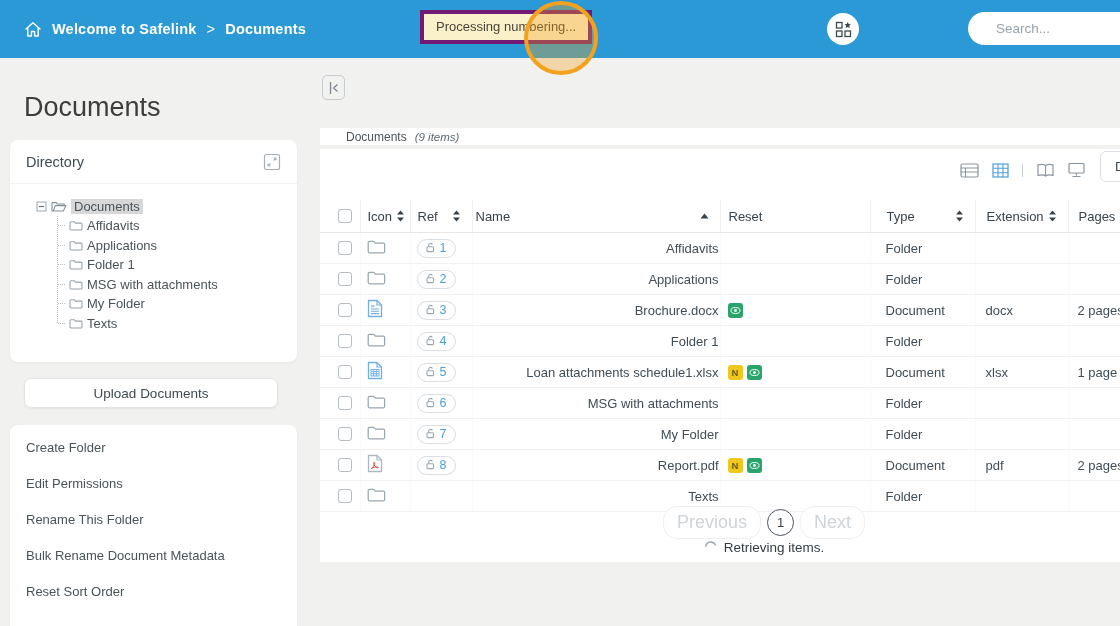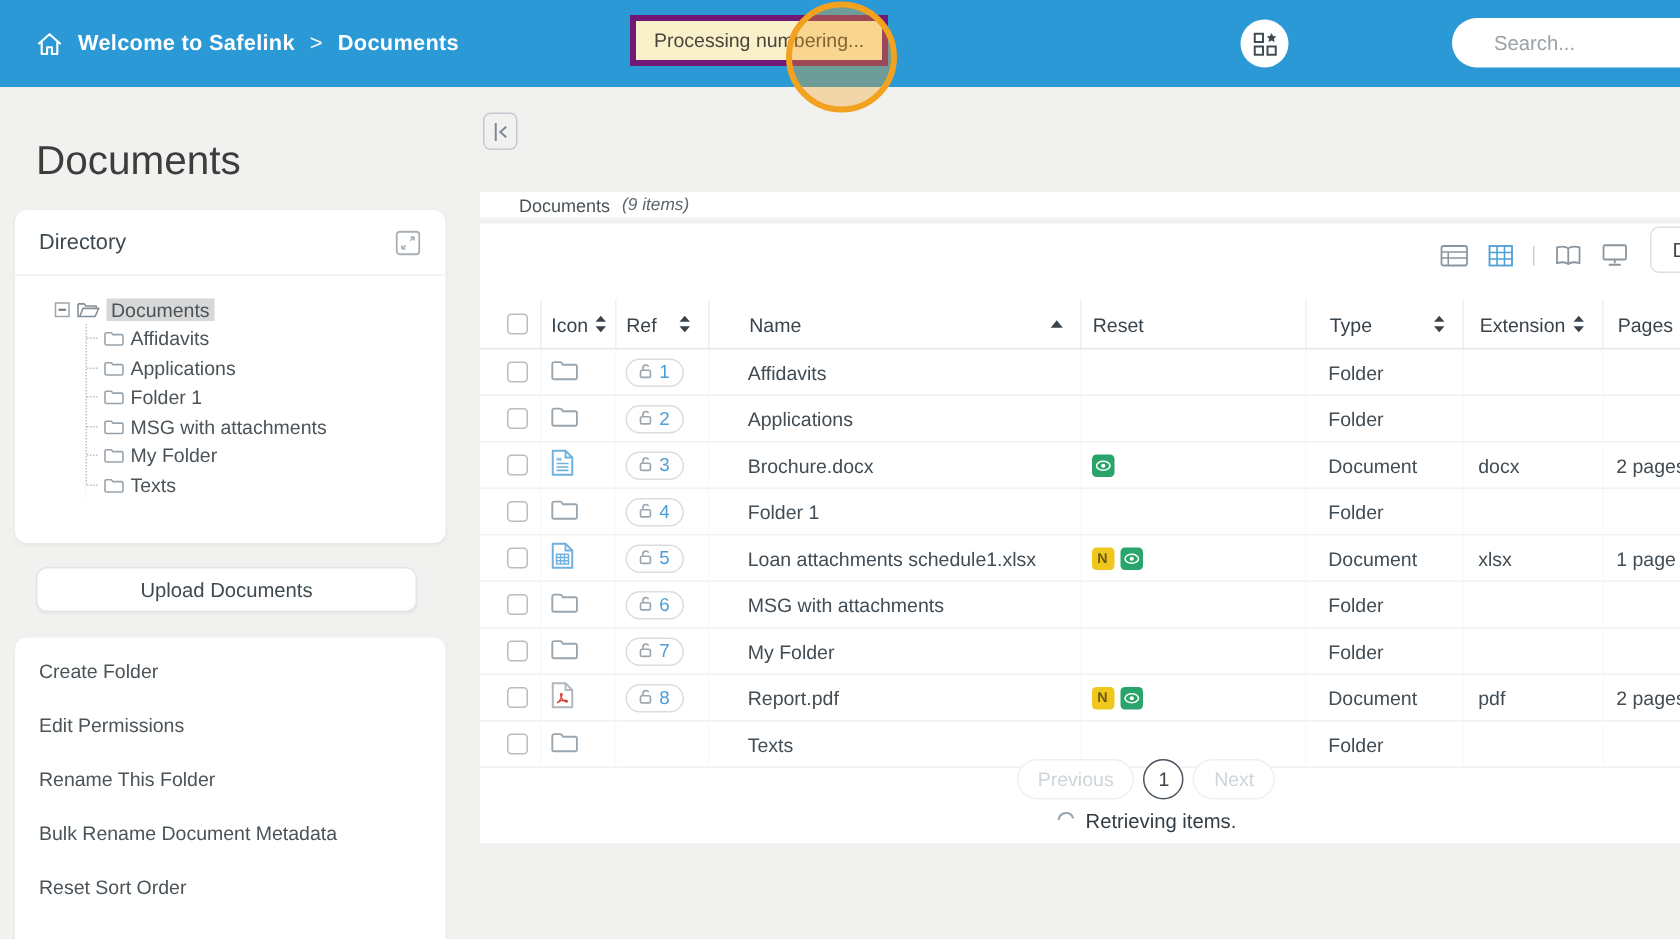--- a/index.html
+++ b/index.html
@@ -63,35 +63,35 @@
   .doc-table{position:absolute;top:51px;left:0;width:838px;border-collapse:collapse;table-layout:fixed;
              font-size:13px;color:#414C55;}
   .doc-table th{height:30px;border-bottom:1px solid #E7E7E7;border-right:1px solid #F0F0F0;
                 font-weight:normal;text-align:left;color:#39434C;cursor:pointer;}
   .doc-table th:last-child{border-right:none;}
   .doc-table td{height:28px;border-bottom:1px solid #F1F1F1;border-right:1px solid #FAFAFA;overflow:hidden;
                 white-space:nowrap;}
   .doc-table td:last-child{border-right:none;}
   .th-inner{display:flex;align-items:center;}
   .pad6{padding-left:6px;}.pad7{padding-left:7px;}.pad9{padding-left:9px;}
-  .pad10{padding-left:10px;}.pad11{padding-left:26px;}.pad15{padding-left:15px;}.pad18{padding-left:18px;}
+  .pad10{padding-left:10px;}.pad11{padding-left:2px;text-align:right;}.pad15{padding-left:15px;}.pad18{padding-left:18px;}
   .sort{margin-left:4px;display:inline-flex;}
   .sort-right{margin-left:auto;margin-right:10px;}
   .checkbox{width:12px;height:12px;border:1.4px solid #B6BDC3;border-radius:3px;background:#fff;cursor:pointer;}
   .ref-pill{display:inline-flex;align-items:center;gap:4px;border:1px solid #D9DEE2;border-radius:10px;
             padding:1px 9px 2px 7px;background:#fff;}
   .ref-num{color:#4C9FD8;font-size:12.5px;}
   .badge{width:15px;height:15px;border-radius:3px;display:inline-flex;align-items:center;justify-content:center;
          margin-right:4px;}
   .badge-new{font-size:9.5px;font-weight:bold;}
   .status-cell-inner{display:flex;align-items:center;}
   
   .pagination{position:absolute;top:357px;left:0;width:838px;display:flex;align-items:center;justify-content:center;
               gap:6px;padding-left:50px;box-sizing:border-box;}
-  .page-btn{border:1px solid #EFEFEF;border-radius:14px;padding:5px 13px;font-size:13px;color:#CFD4D8;
+  .page-btn{border:1px solid #EFEFEF;border-radius:14px;padding:5px 13px;font-size:18px;color:#CFD4D8;
             background:#fff;cursor:default;font-family:"Liberation Sans",sans-serif;}
   .page-current{width:25px;height:25px;border-radius:50%;border:1.5px solid #4A545E;color:#3A444D;font-size:13px;
                 display:flex;align-items:center;justify-content:center;background:#fff;}
   .loading{position:absolute;top:391px;left:0;width:838px;display:flex;align-items:center;justify-content:center;
            gap:7px;padding-left:50px;box-sizing:border-box;font-size:13.5px;color:#333C43;}
 </style>
 </head>
 <body>
 
 <div class="page">

